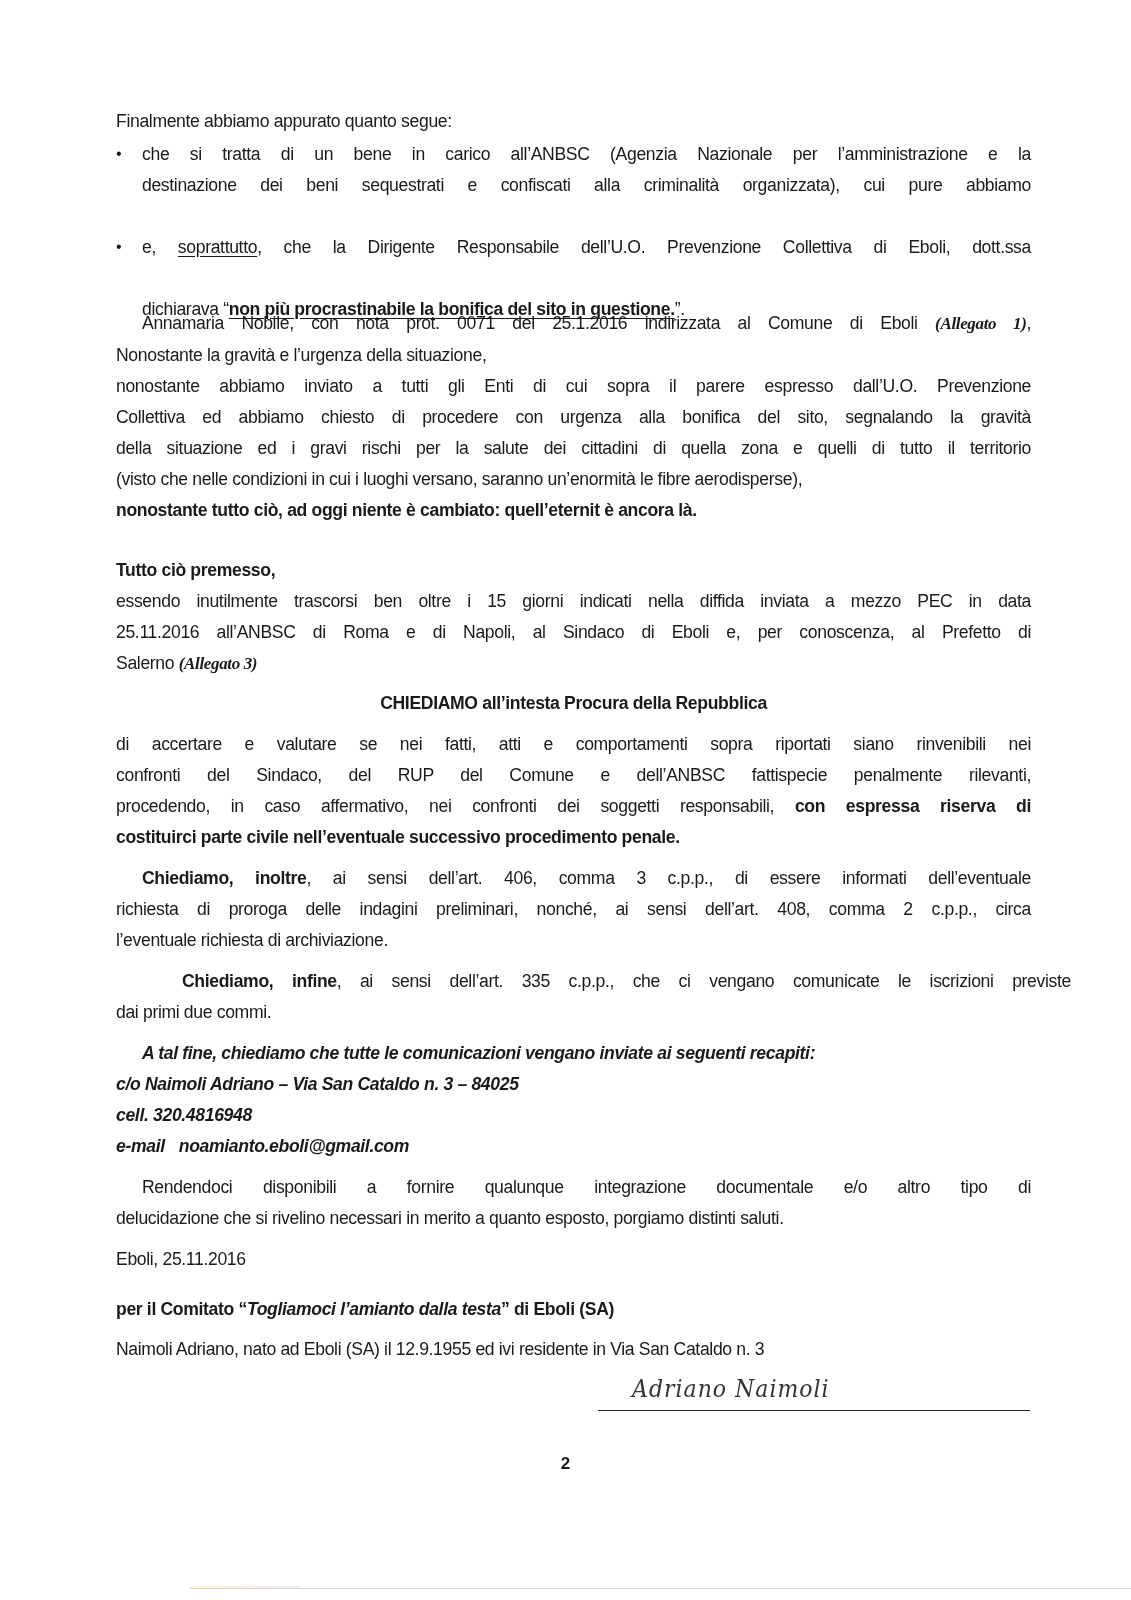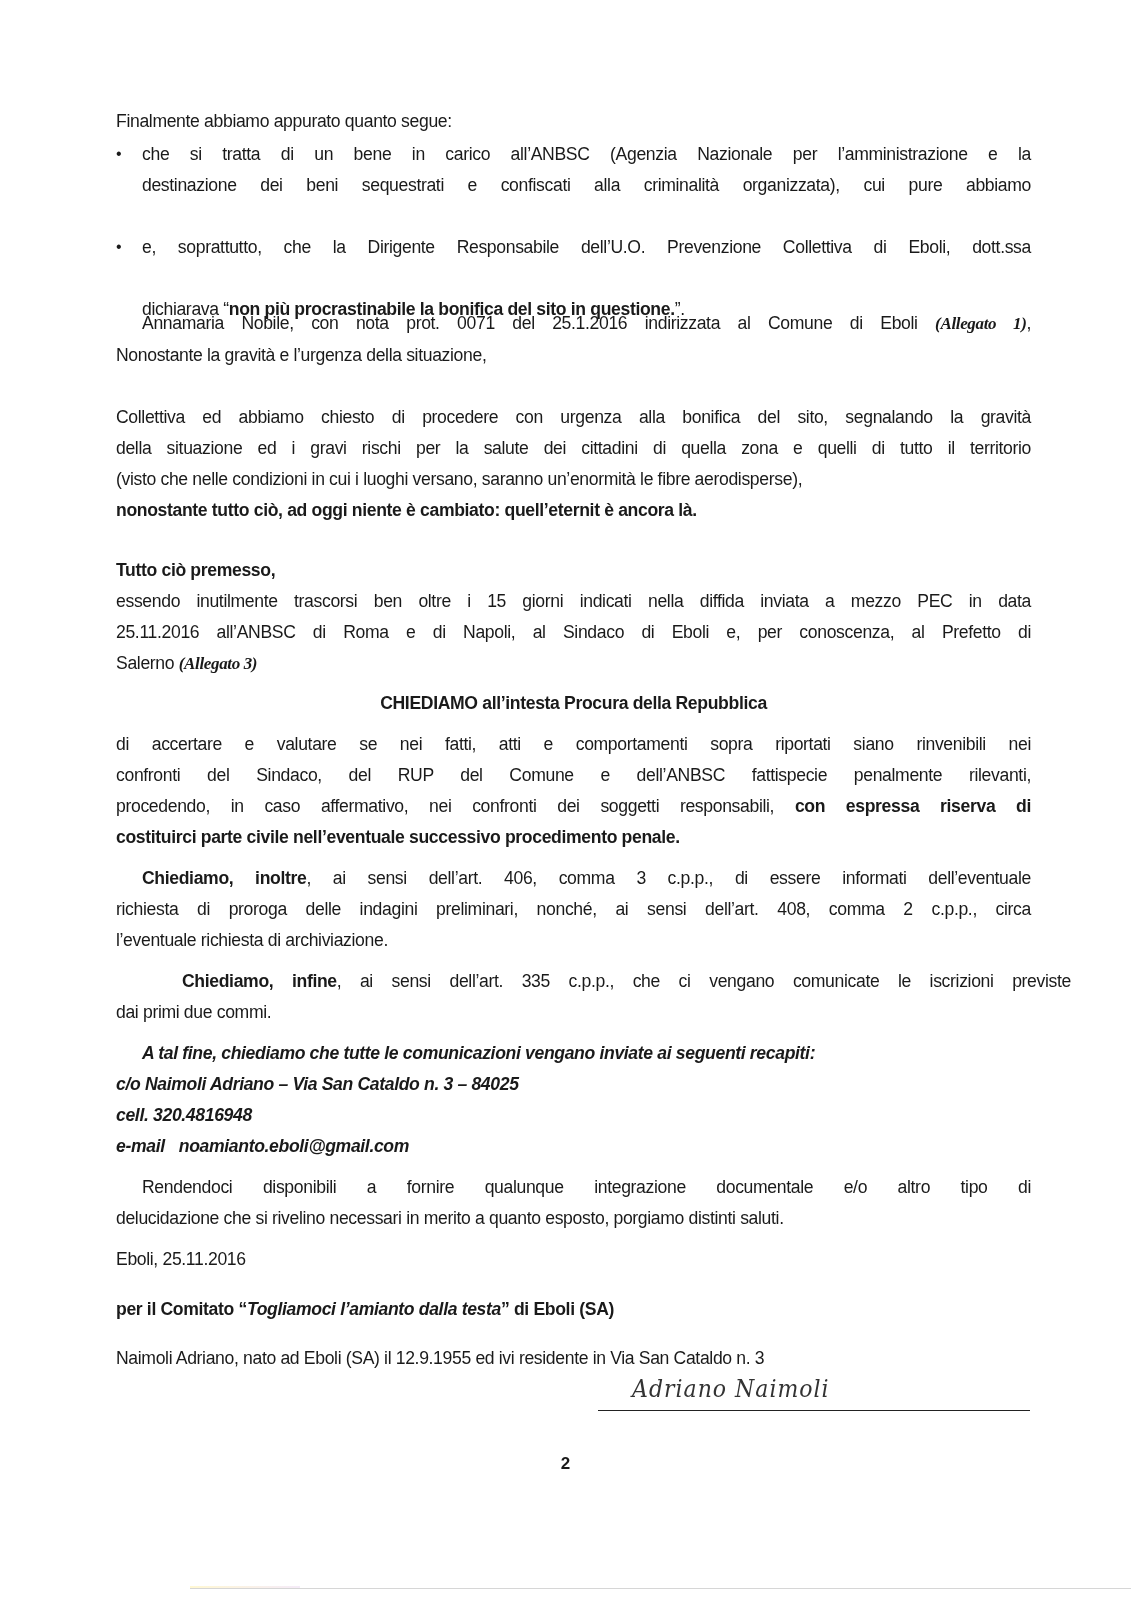--- a/index.html
+++ b/index.html
@@ -32,21 +32,21 @@
       white-space: nowrap;
       letter-spacing: -0.35px;
     }
     .just {
       text-align: justify;
       text-align-last: justify;
     }
     .indent1 { left: 142px; width: 889px; }
     .b { font-weight: bold; }
     .i { font-style: italic; }
-    .u { text-underline-offset: 3px; }
+    .u { text-decoration: underline; text-underline-offset: 3px; }
     .serif-it {
       font-family: "Liberation Serif", "DejaVu Serif", serif;
       font-style: italic;
       font-weight: bold;
       font-size: 17px;
     }
     .bullet {
       position: absolute;
       left: 116px;
       width: 10px;
@@ -114,20 +114,21 @@
   <div class="bullet" style="top:143px;">•</div>
   <div class="line indent1 just" style="top:143px;">che si tratta di un bene in carico all’ANBSC (Agenzia Nazionale per l’amministrazione e la</div>
   <div class="line indent1 just" style="top:174px;">destinazione dei beni sequestrati e confiscati alla criminalità organizzata), cui pure abbiamo</div>
 
   <div class="bullet" style="top:236px;">•</div>
   <div class="line indent1 just" style="top:236px;"><span>e, </span><span class="u">soprattutto</span><span>, che la Dirigente Responsabile dell’U.O. Prevenzione Collettiva di Eboli, dott.ssa</span></div>
   <div class="line indent1 just" style="top:267px;margin-top:45px;"><span>Annamaria Nobile, con nota prot. 0071 del 25.1.2016 indirizzata al Comune di Eboli </span><span class="serif-it">(Allegato 1)</span><span>,</span></div>
   <div class="line indent1" style="top:298px;"><span>dichiarava “</span><span class="b u">non più procrastinabile la bonifica del sito in questione.</span><span>”.</span></div>
 
   <div class="line" style="top:344px;">Nonostante la gravità e l’urgenza della situazione,</div>
+  <div class="line just" style="top:375px;">nonostante abbiamo inviato a tutti gli Enti di cui sopra il parere espresso dall’U.O. Prevenzione</div>
   <div class="line just" style="top:406px;">Collettiva ed abbiamo chiesto di procedere con urgenza alla bonifica del sito, segnalando la gravità</div>
   <div class="line" style="top:468px;">(visto che nelle condizioni in cui i luoghi versano, saranno un’enormità le fibre aerodisperse),</div>
   <div class="line just" style="top:437px;">della situazione ed i gravi rischi per la salute dei cittadini di quella zona e quelli di tutto il territorio</div>
   <div class="line b" style="top:499px;">nonostante tutto ciò, ad oggi niente è cambiato: quell’eternit è ancora là.</div>
 
   <div class="line b" style="top:559px;">Tutto ciò premesso,</div>
   <div class="line just" style="top:590px;">essendo inutilmente trascorsi ben oltre i 15 giorni indicati nella diffida inviata a mezzo PEC in data</div>
   <div class="line just" style="top:621px;">25.11.2016 all’ANBSC di Roma e di Napoli, al Sindaco di Eboli e, per conoscenza, al Prefetto di</div>
   <div class="line" style="top:652px;"><span>Salerno </span><span class="serif-it">(Allegato 3)</span></div>
 
@@ -150,21 +151,21 @@
   <div class="line b i" style="top:1104px;">cell. 320.4816948</div>
   <div class="line b i" style="top:1135px;"><span>e-mail</span><span style="display:inline-block;width:14px;"></span><span>noamianto.eboli@gmail.com</span></div>
 
   <div class="line indent1 just" style="top:1176px;">Rendendoci disponibili a fornire qualunque integrazione documentale e/o altro tipo di</div>
   <div class="line" style="top:1207px;">delucidazione che si rivelino necessari in merito a quanto esposto, porgiamo distinti saluti.</div>
 
   <div class="line" style="top:1248px;">Eboli, 25.11.2016</div>
 
   <div class="line b" style="top:1298px;"><span>per il Comitato “</span><span class="i">Togliamoci l’amianto dalla testa</span><span>” di Eboli (SA)</span></div>
 
-  <div class="line" style="top:1338px;margin-top:9px;">Naimoli Adriano, nato ad Eboli (SA) il 12.9.1955 ed ivi residente in Via San Cataldo n. 3</div>
+  <div class="line" style="top:1338px;">Naimoli Adriano, nato ad Eboli (SA) il 12.9.1955 ed ivi residente in Via San Cataldo n. 3</div>
 
   <div class="signature">Adriano Naimoli</div>
   <div class="sig-line"></div>
 
   <div class="page-num">2</div>
 
   <div class="bottom-tint"></div>
   <div class="bottom-rule"></div>
 </div>
 

